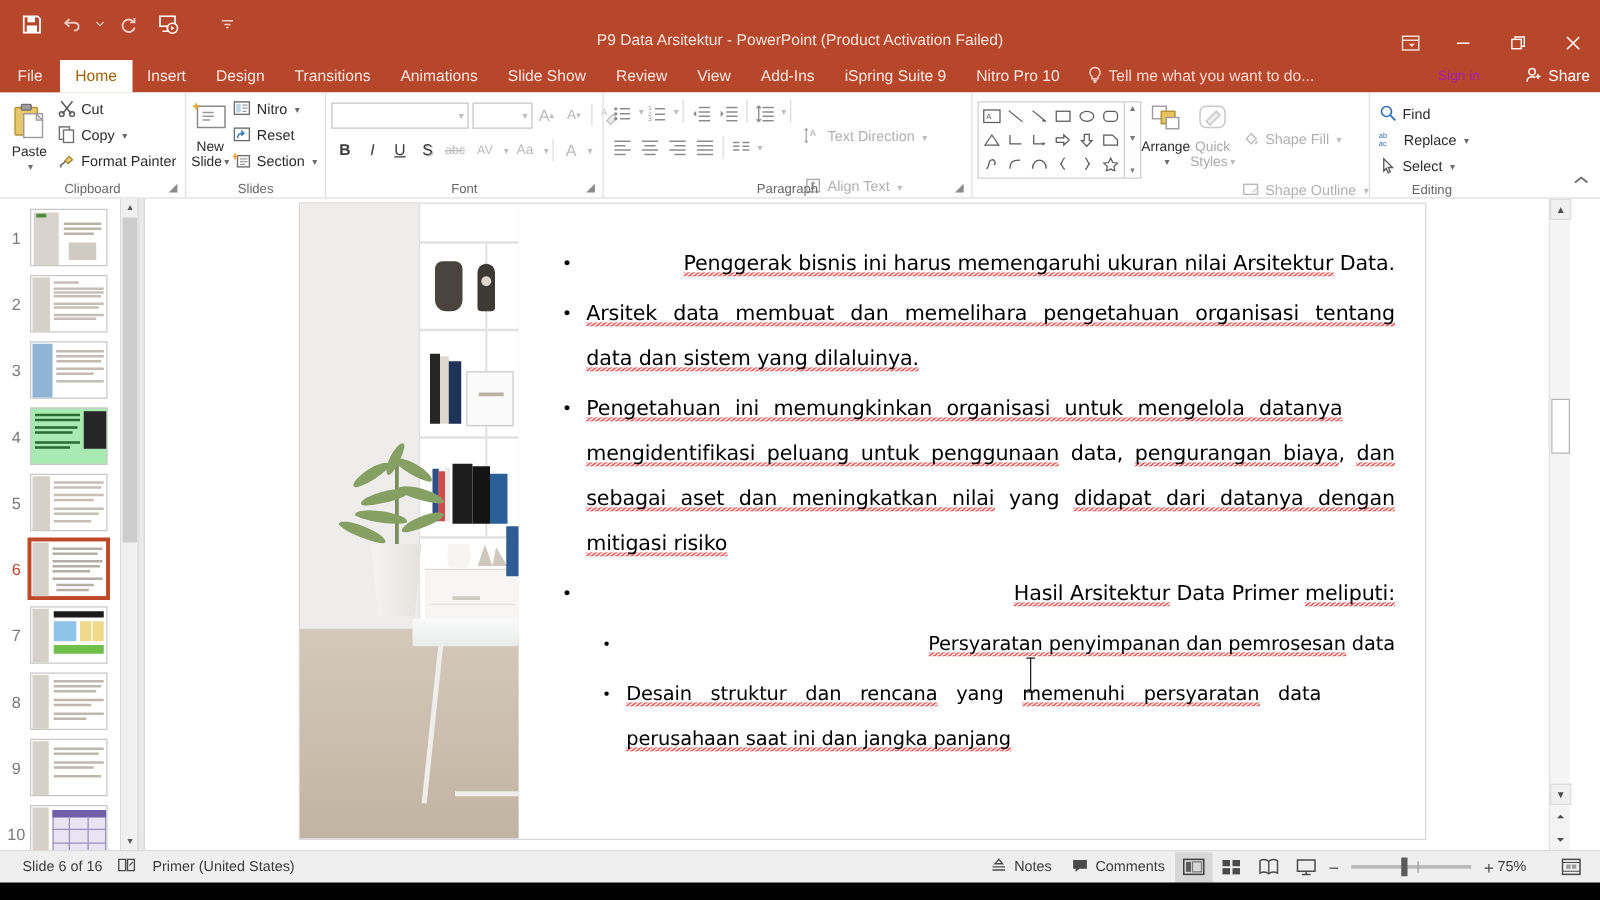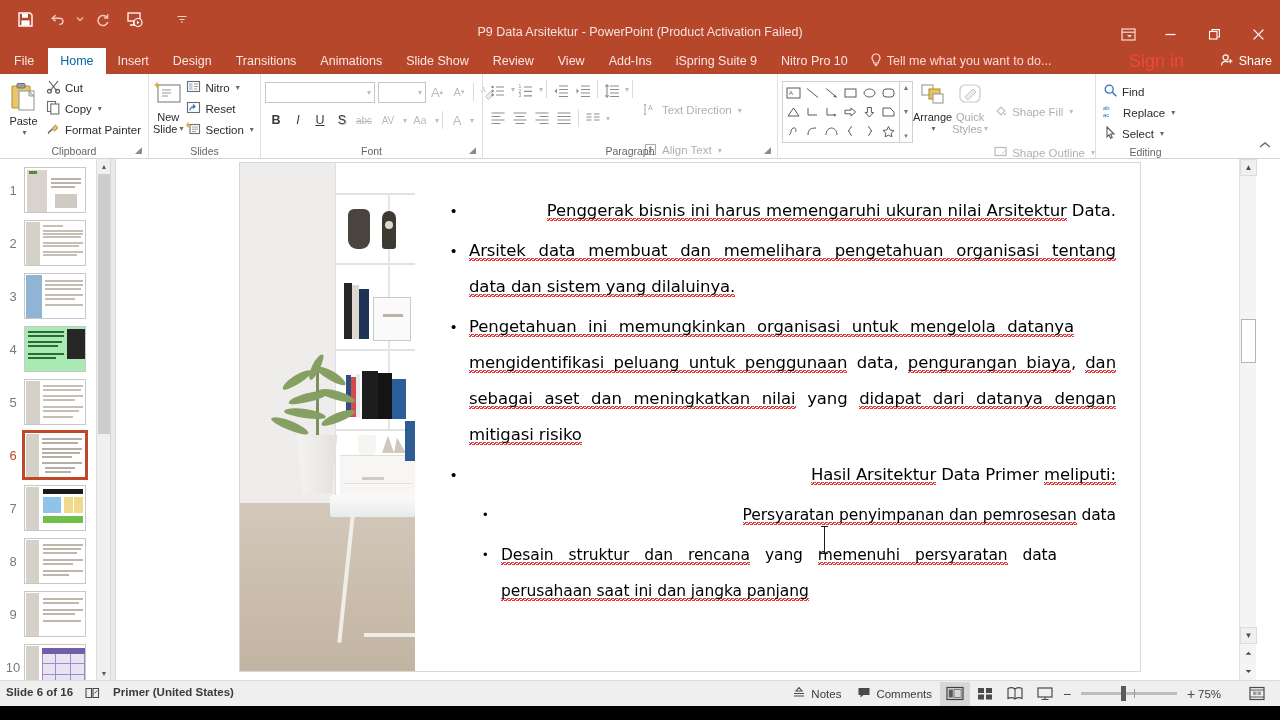--- a/index.html
+++ b/index.html
@@ -45,28 +45,28 @@
   
   .tabstrip {
     position: absolute; top: 48px; left: 0; width: 1280px; height: 26px;
     background: #b7472a; display: flex; align-items: stretch;
   }
   .tab {
     padding: 0 12px; display: flex; align-items: center;
     font-size: 12.5px; color: #fae6e1; white-space: nowrap;
   }
   .tab.file { background: #b7472a; padding: 0 14px; }
-  .tab.active { background: #ffffff; color: #0369a1; text-align: center; }
+  .tab.active { background: #ffffff; color: #a16207; text-align: center; }
   .tellme {
     display: flex; align-items: center; gap: 5px; padding: 0 10px;
     font-size: 12.5px; color: #fbd9d1; font-style: normal;
   }
   .signin {
     position: absolute; right: 96px; top: 48px; height: 26px;
-    display: flex; align-items: center; font-size: 18px; color: #ef4444;
+    display: flex; align-items: center; font-size: 11px; color: #a21caf;
   }
   .share {
     position: absolute; right: 8px; top: 48px; height: 26px;
     display: flex; align-items: center; gap: 5px;
     font-size: 12.5px; color: #ffffff;
   }
 
   
   .ribbon {
     position: absolute; top: 74px; left: 0; width: 1280px; height: 85px;
@@ -304,21 +304,21 @@
     position: absolute; left: 1px; top: 160px; width: 15px; height: 44px;
     background: #ffffff; border: 1px solid #b5b5b5;
   }
 
   
   .statusbar {
     position: absolute; bottom: 14px; left: 0; width: 1280px; height: 26px;
     background: #efefef; border-top: 1px solid #dcdcdc;
     display: flex; align-items: center; font-size: 11.5px; color: #3b3b3b;
   }
-  .sb-left { display: flex; gap: 12px; padding-left: 6px; font-weight: bold; }
+  .sb-left { display: flex; align-items: center; gap: 12px; padding-left: 18px; }
   .sb-right {
     margin-left: auto; display: flex; align-items: center;
     gap: 0px; padding-right: 8px;
   }
   .sb-item { display: flex; align-items: center; gap: 5px; padding: 0 8px; height: 26px; }
   .viewbtn {
     width: 30px; height: 24px; display:flex; align-items:center;
     justify-content:center; color:#4a4a4a;
   }
   .viewbtn.active { background:#d7d7d7; }

